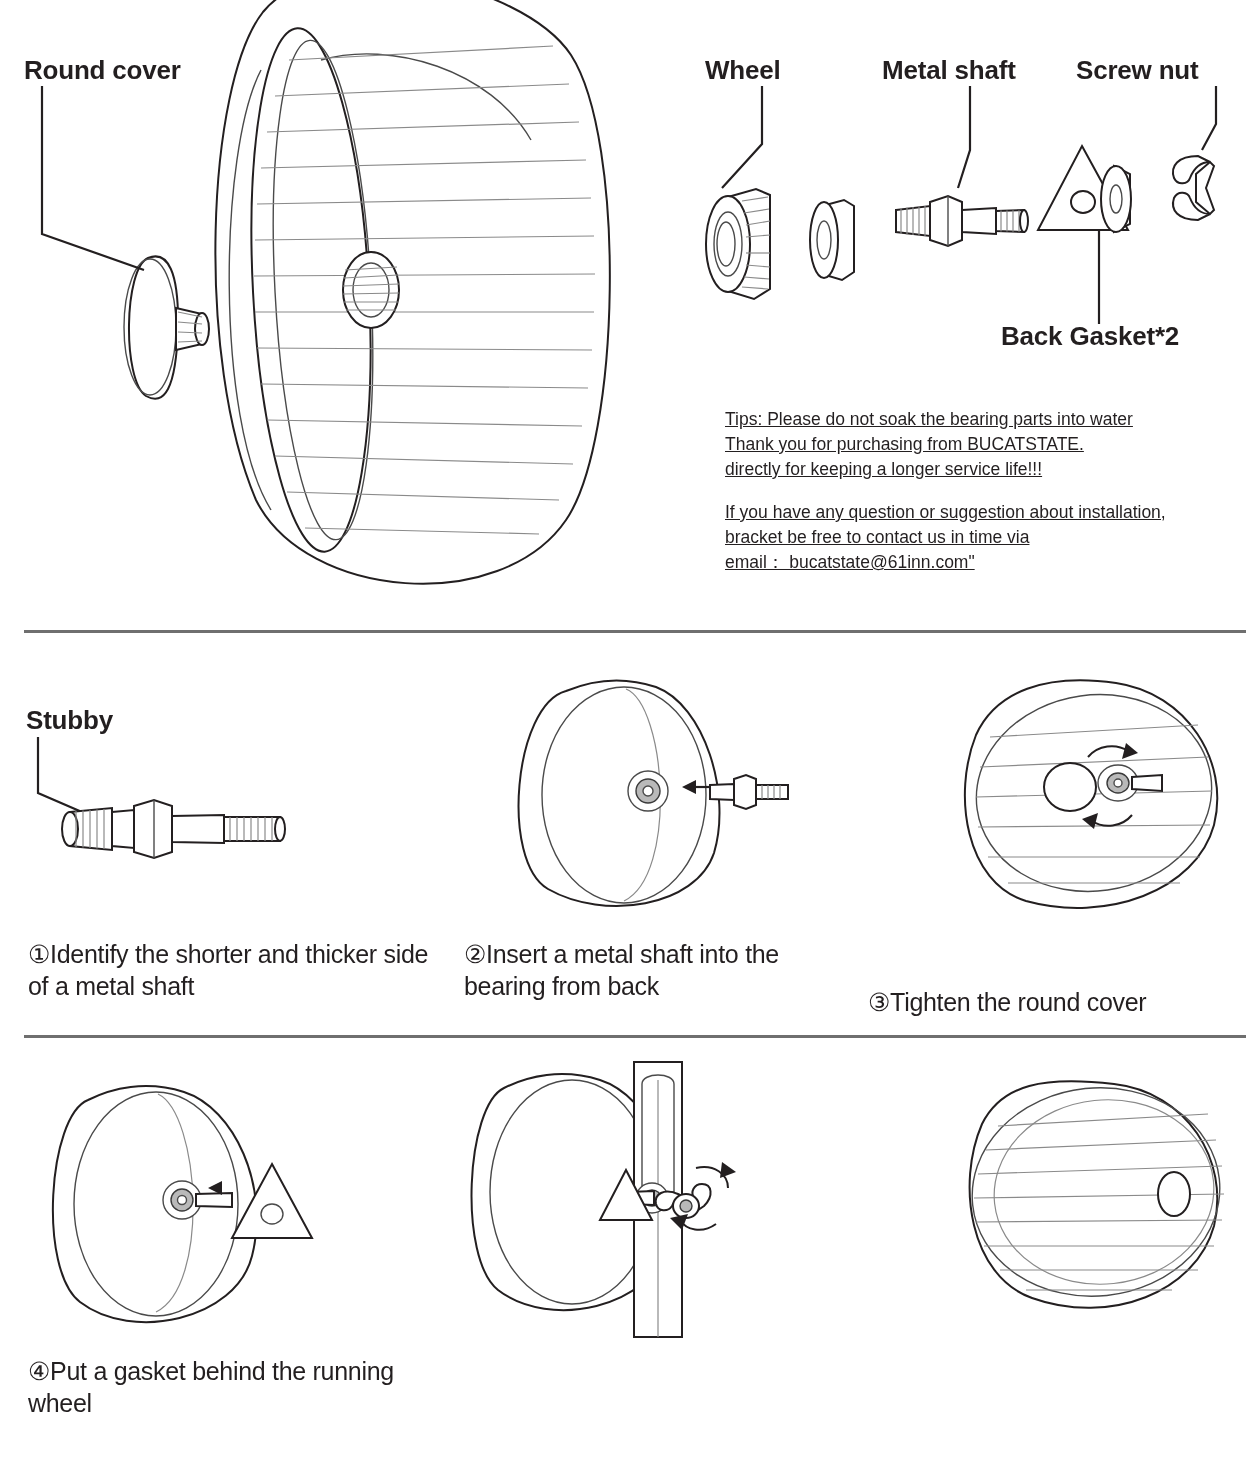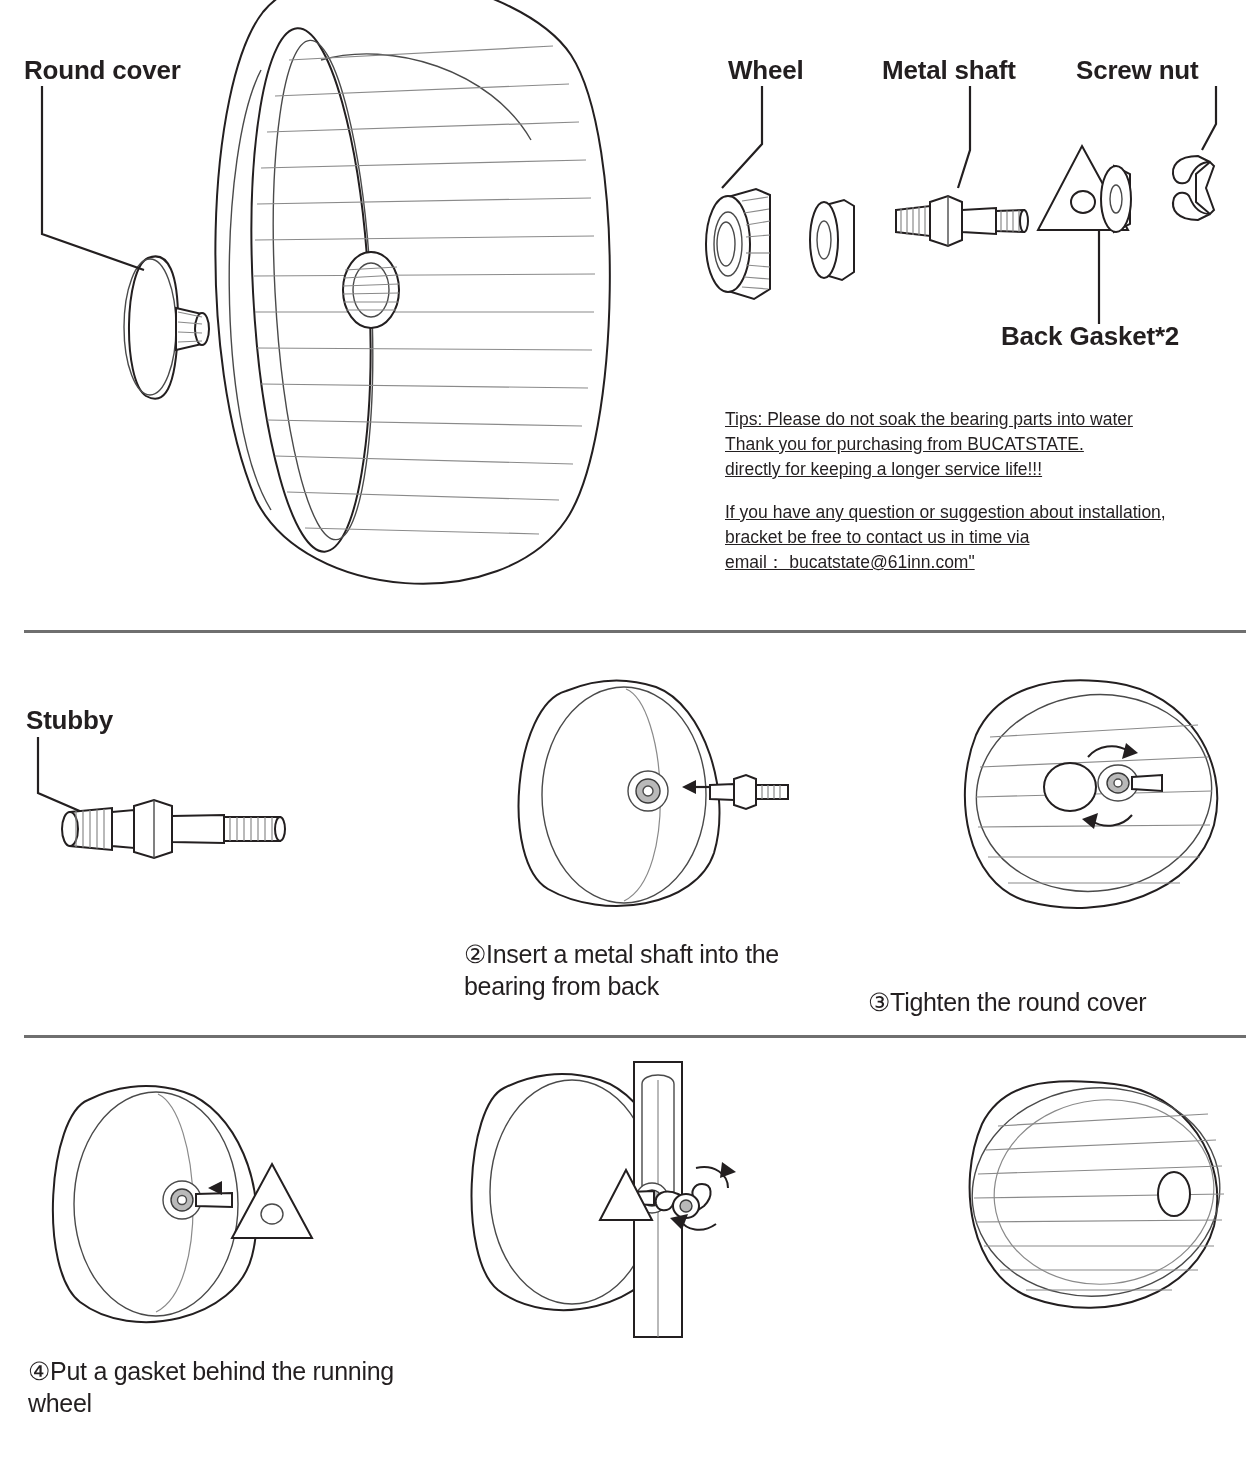--- a/index.html
+++ b/index.html
@@ -36,21 +36,21 @@
   
   .bold-label {
     position: absolute;
     font-weight: bold;
     font-size: 26px;
     letter-spacing: -0.2px;
     color: #231f20;
     white-space: nowrap;
   }
   #label-round-cover { left: 8px; top: 55px; }
-  #label-wheel { left: 712px; top: 55px; }
+  #label-wheel { left: 689px; top: 55px; }
   #label-metal-shaft { left: 866px; top: 55px; }
   #label-screw-nut { left: 1060px; top: 55px; }
   #label-back-gasket { left: 985px; top: 321px; }
   #label-stubby { left: 10px; top: 705px; }
 
   
   .tips {
     position: absolute;
     left: 709px;
     top: 407px;
@@ -421,20 +421,24 @@
         <path d="M 28 130 L 278 126"></path>
         <path d="M 30 154 L 276 152"></path>
         <path d="M 38 178 L 268 178"></path>
         <path d="M 54 202 L 252 202"></path>
         <path d="M 80 222 L 226 222"></path>
       </g>
       <ellipse class="fillw" cx="228" cy="126" rx="16" ry="22"></ellipse>
     </svg>
   </div>
 
+  <div class="caption" id="cap-1">
+    <span>①Identify the shorter and</span>
+    <span>thicker side of a metal shaft</span>
+  </div>
   <div class="caption" id="cap-2">
     <span>②Insert a metal shaft into</span>
     <span>the bearing from back</span>
   </div>
   <div class="caption" id="cap-3">
     <span>③Tighten the round cover</span>
   </div>
   <div class="caption" id="cap-4">
     <span>④Put a gasket behind the</span>
     <span>running wheel</span>

